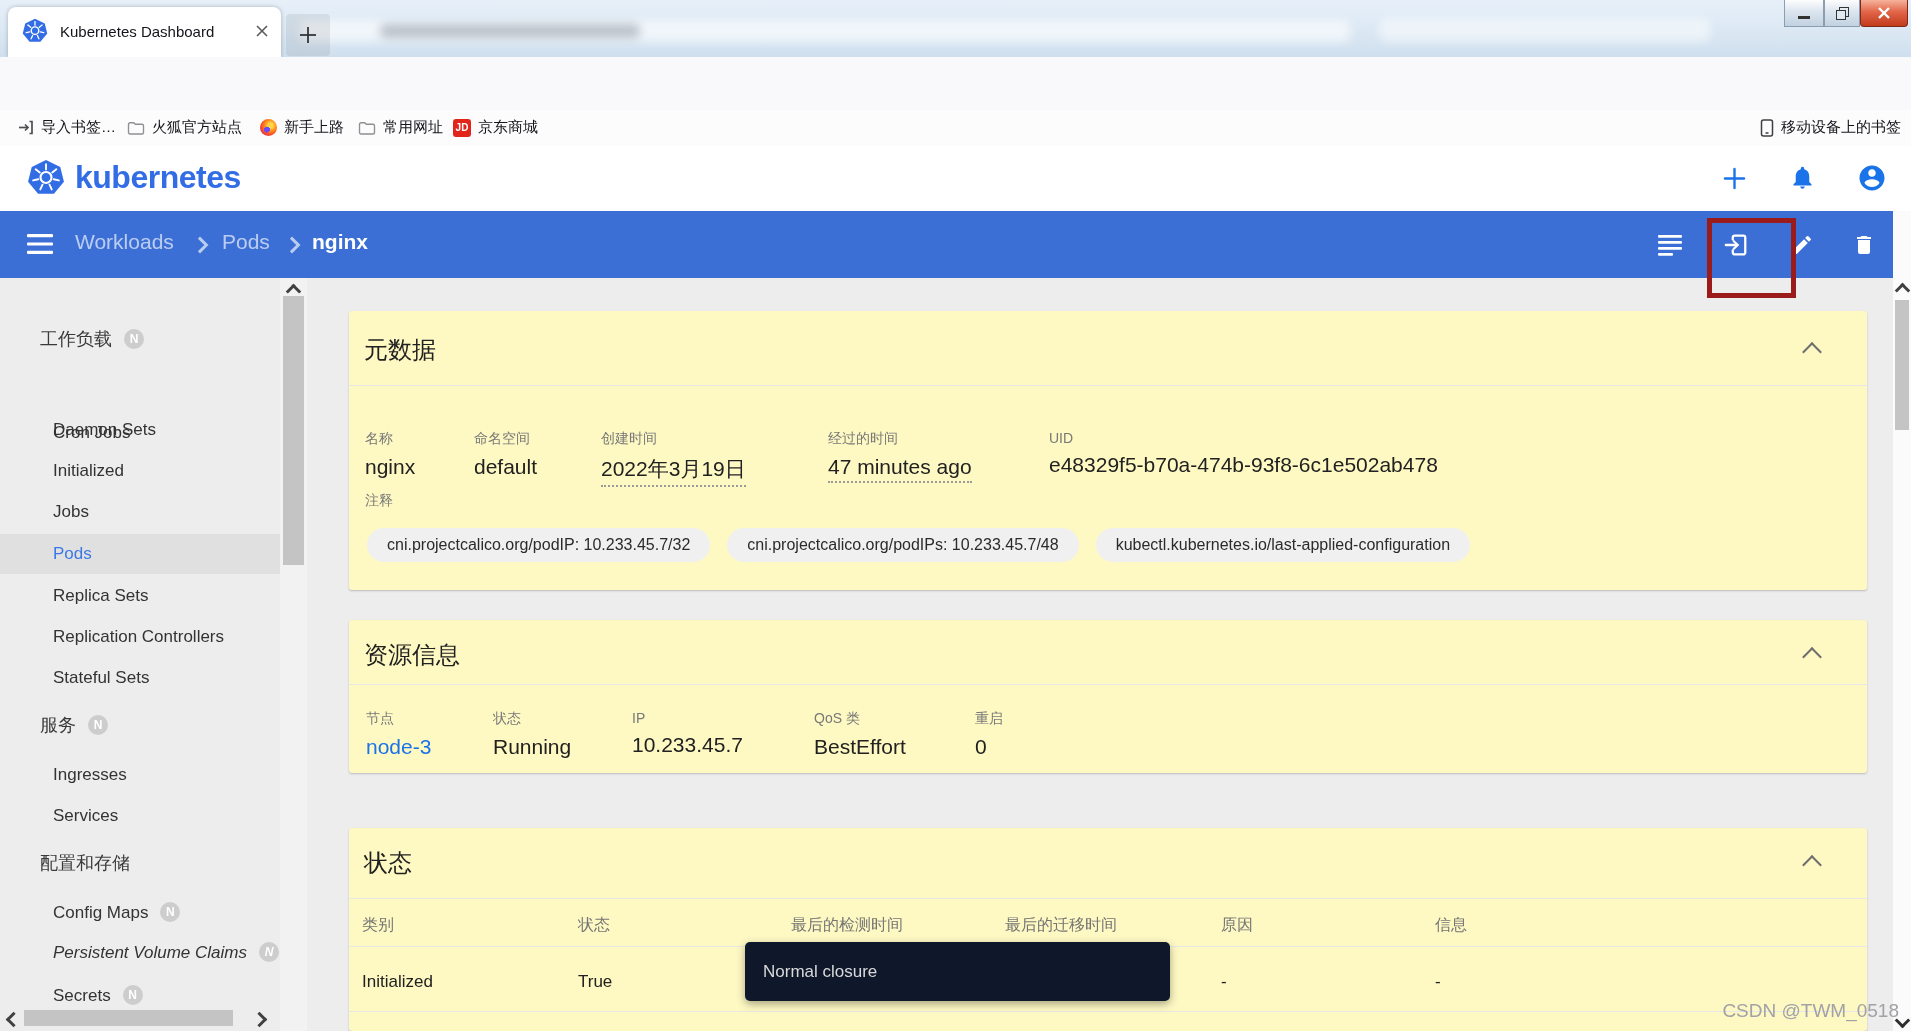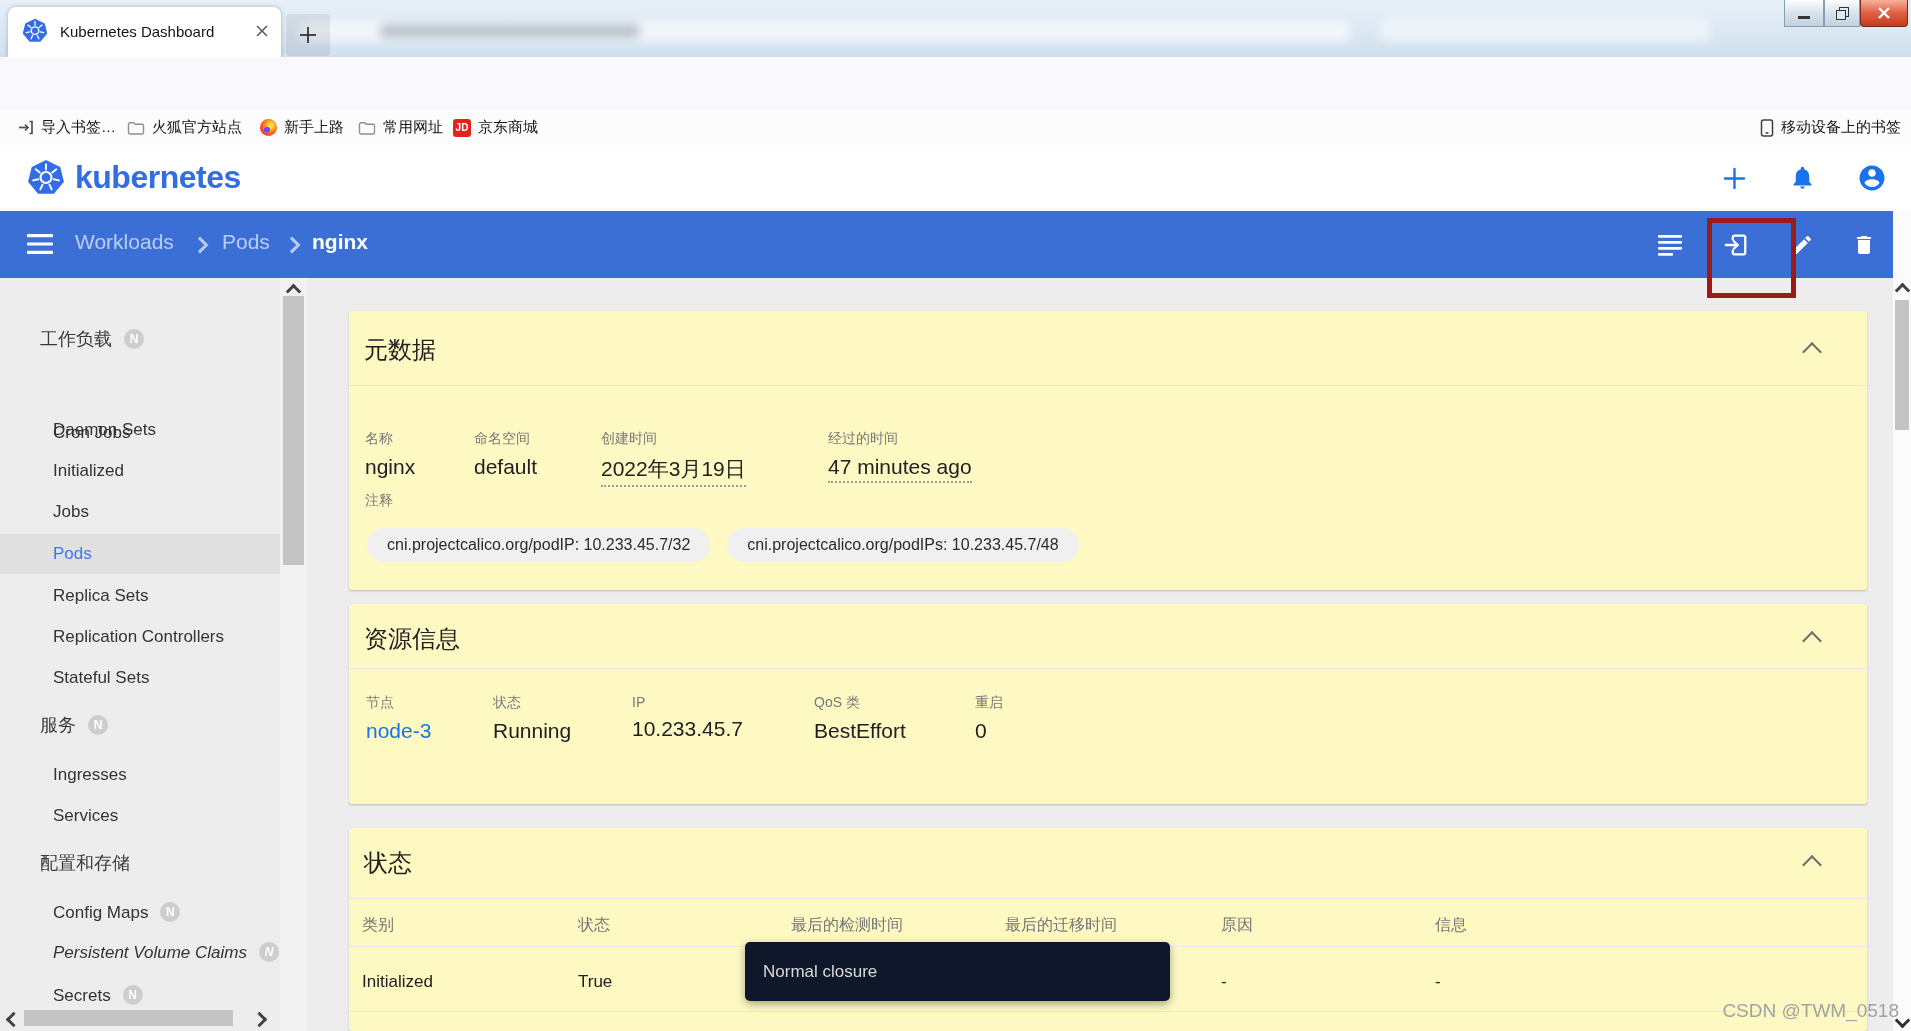--- a/index.html
+++ b/index.html
@@ -389,29 +389,34 @@
       <div class="fvalue">default</div>
     </div>
     <div class="abs" style="left:252px;top:119px;">
       <div class="flabel">创建时间</div>
       <div class="fvalue u-dotted">2022年3月19日</div>
     </div>
     <div class="abs" style="left:479px;top:119px;">
       <div class="flabel">经过的时间</div>
       <div class="fvalue u-dotted">47 minutes ago</div>
     </div>
+    <div class="abs" style="left:700px;top:119px;">
+      <div class="flabel">UID</div>
+      <div class="fvalue">e48329f5-b70a-474b-93f8-6c1e502ab478</div>
+    </div>
 
     <div class="abs flabel" style="left:16px;top:181px;">注释</div>
     <div class="abs" style="left:18px;top:217px;display:flex;gap:17px;">
       <span class="chip">cni.projectcalico.org/podIP: 10.233.45.7/32</span>
       <span class="chip">cni.projectcalico.org/podIPs: 10.233.45.7/48</span>
-    </div>
-  </div>
-
-  <div class="card" style="top:604px;height:200px;">
+      <span class="chip link">kubectl.kubernetes.io/last-applied-configuration</span>
+    </div>
+  </div>
+
+  <div class="card" style="top:620px;height:153px;">
     <div class="card-title" style="top:19px;">资源信息</div>
     <div class="card-collapse" style="top:30px;"></div>
     <div class="divider" style="top:64px;"></div>
 
     <div class="abs" style="left:17px;top:90px;">
       <div class="flabel">节点</div>
       <div class="fvalue link">node-3</div>
     </div>
     <div class="abs" style="left:144px;top:90px;">
       <div class="flabel">状态</div>

